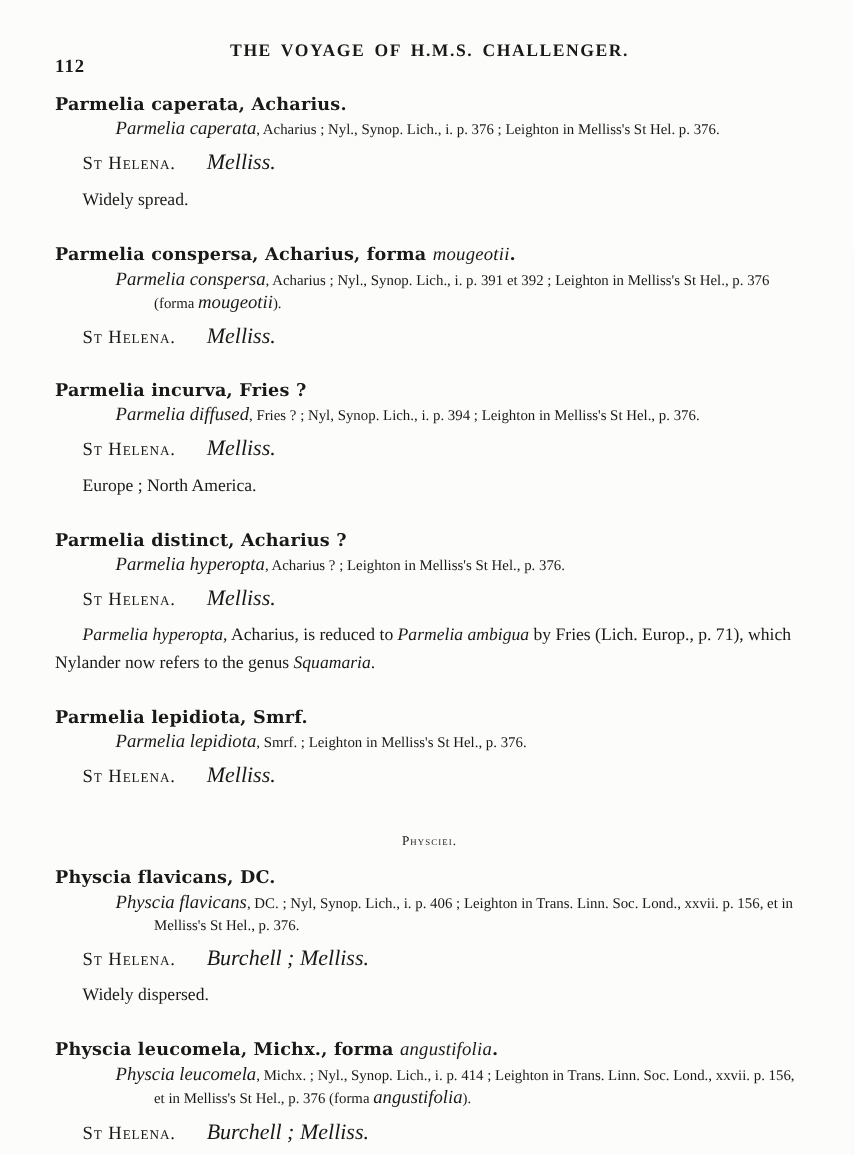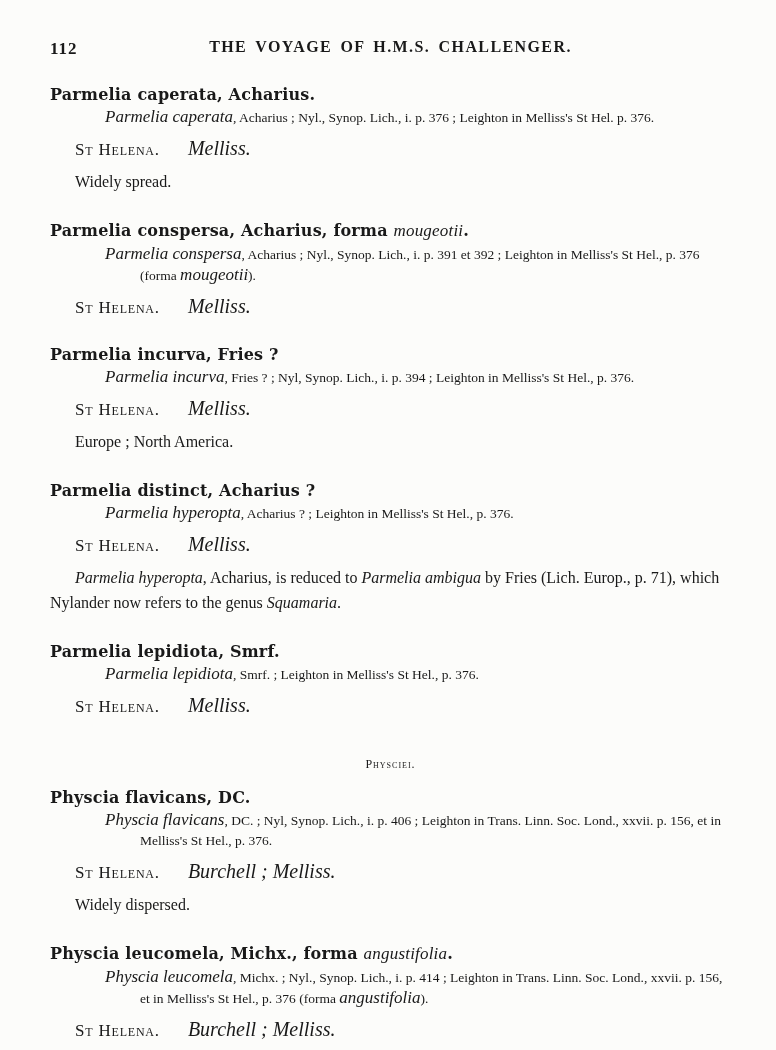--- a/index.html
+++ b/index.html
@@ -11,21 +11,21 @@
     background: #fcfcfa;
     color: #191919;
     font-family: "Liberation Serif", serif;
     box-sizing: border-box;
     padding: 36px 45px 0 50px;
     overflow: hidden;
   }
   
   .page-header { position: relative; height: 22px; margin-bottom: 0; }
   .page-number {
-    position: absolute; left: 0; top: 3px;
+    position: absolute; left: 0; top: 14px;
     font-size: 17px; font-weight: bold; letter-spacing: 1px;
   }
   .running-title {
     position: absolute; left: 0; right: 0; top: 2px;
     text-align: center;
     font-size: 16px; font-weight: bold; letter-spacing: 1.4px;
     word-spacing: 3px;
   }
   
   .entry { margin: 0; }
@@ -77,21 +77,21 @@
         <p class="locality"><span class="place">St Helena.</span><span class="collectors"><span class="seg-i">Melliss.</span></span></p>
         <p class="note"><span class="seg-r">Widely spread.</span></p>
       </article>
       <article class="entry">
         <h2 class="entry-heading"><span class="seg-b">Parmelia conspersa, Acharius, forma </span><span class="seg-i">mougeotii</span><span class="seg-b">.</span></h2>
         <p class="citation"><span class="seg-i">Parmelia conspersa</span><span class="seg-r">, Acharius ; Nyl., Synop. Lich., i. p. 391 et 392 ; Leighton in Melliss's St Hel., p. 376 (forma </span><span class="seg-i">mougeotii</span><span class="seg-r">).</span></p>
         <p class="locality"><span class="place">St Helena.</span><span class="collectors"><span class="seg-i">Melliss.</span></span></p>
       </article>
       <article class="entry">
         <h2 class="entry-heading"><span class="seg-b">Parmelia incurva, Fries ?</span></h2>
-        <p class="citation"><span class="seg-i">Parmelia incurva</span><span class="seg-r">, Fries ? ; Nyl, Synop. Lich., i. p. 394 ; Leighton in Melliss's St Hel., p. 376.</span></p>
+        <p class="citation"><span class="seg-i">Parmelia diffused</span><span class="seg-r">, Fries ? ; Nyl, Synop. Lich., i. p. 394 ; Leighton in Melliss's St Hel., p. 376.</span></p>
         <p class="locality"><span class="place">St Helena.</span><span class="collectors"><span class="seg-i">Melliss.</span></span></p>
         <p class="note"><span class="seg-r">Europe ;  North America.</span></p>
       </article>
       <article class="entry">
         <h2 class="entry-heading"><span class="seg-b">Parmelia distinct, Acharius ?</span></h2>
         <p class="citation"><span class="seg-i">Parmelia hyperopta</span><span class="seg-r">, Acharius ? ; Leighton in Melliss's St Hel., p. 376.</span></p>
         <p class="locality"><span class="place">St Helena.</span><span class="collectors"><span class="seg-i">Melliss.</span></span></p>
         <p class="note"><span class="seg-i">Parmelia hyperopta</span><span class="seg-r">, Acharius, is reduced to </span><span class="seg-i">Parmelia ambigua</span><span class="seg-r"> by Fries (Lich. Europ., p. 71), which Nylander now refers to the genus </span><span class="seg-i">Squamaria</span><span class="seg-r">.</span></p>
       </article>
       <article class="entry">

